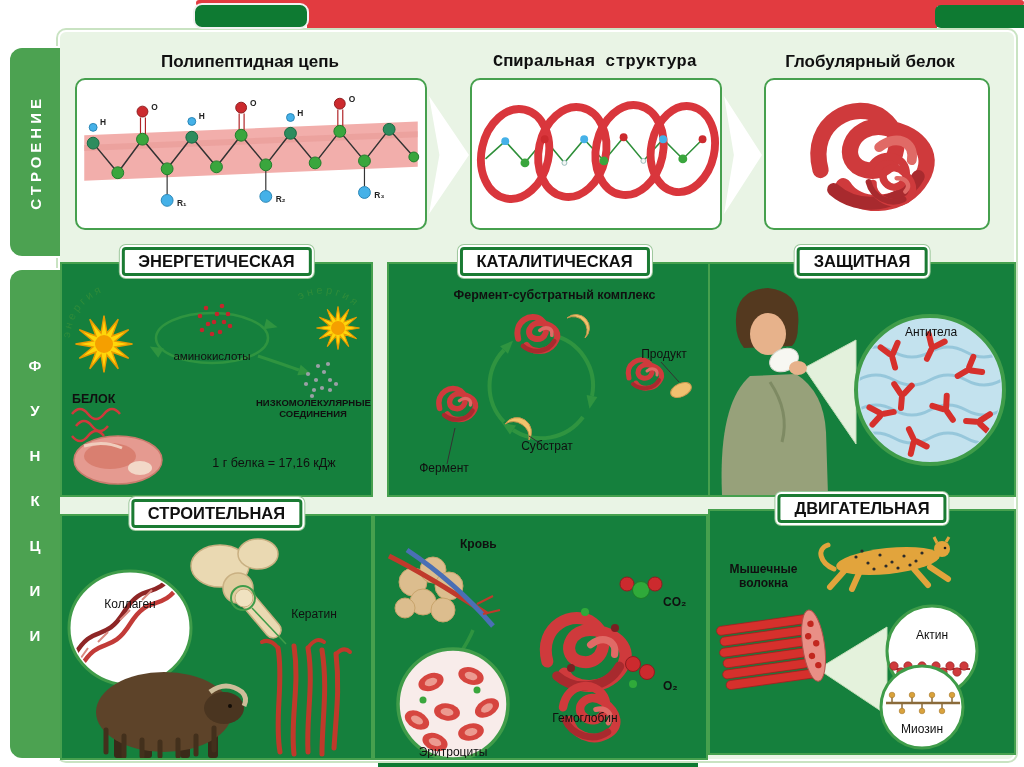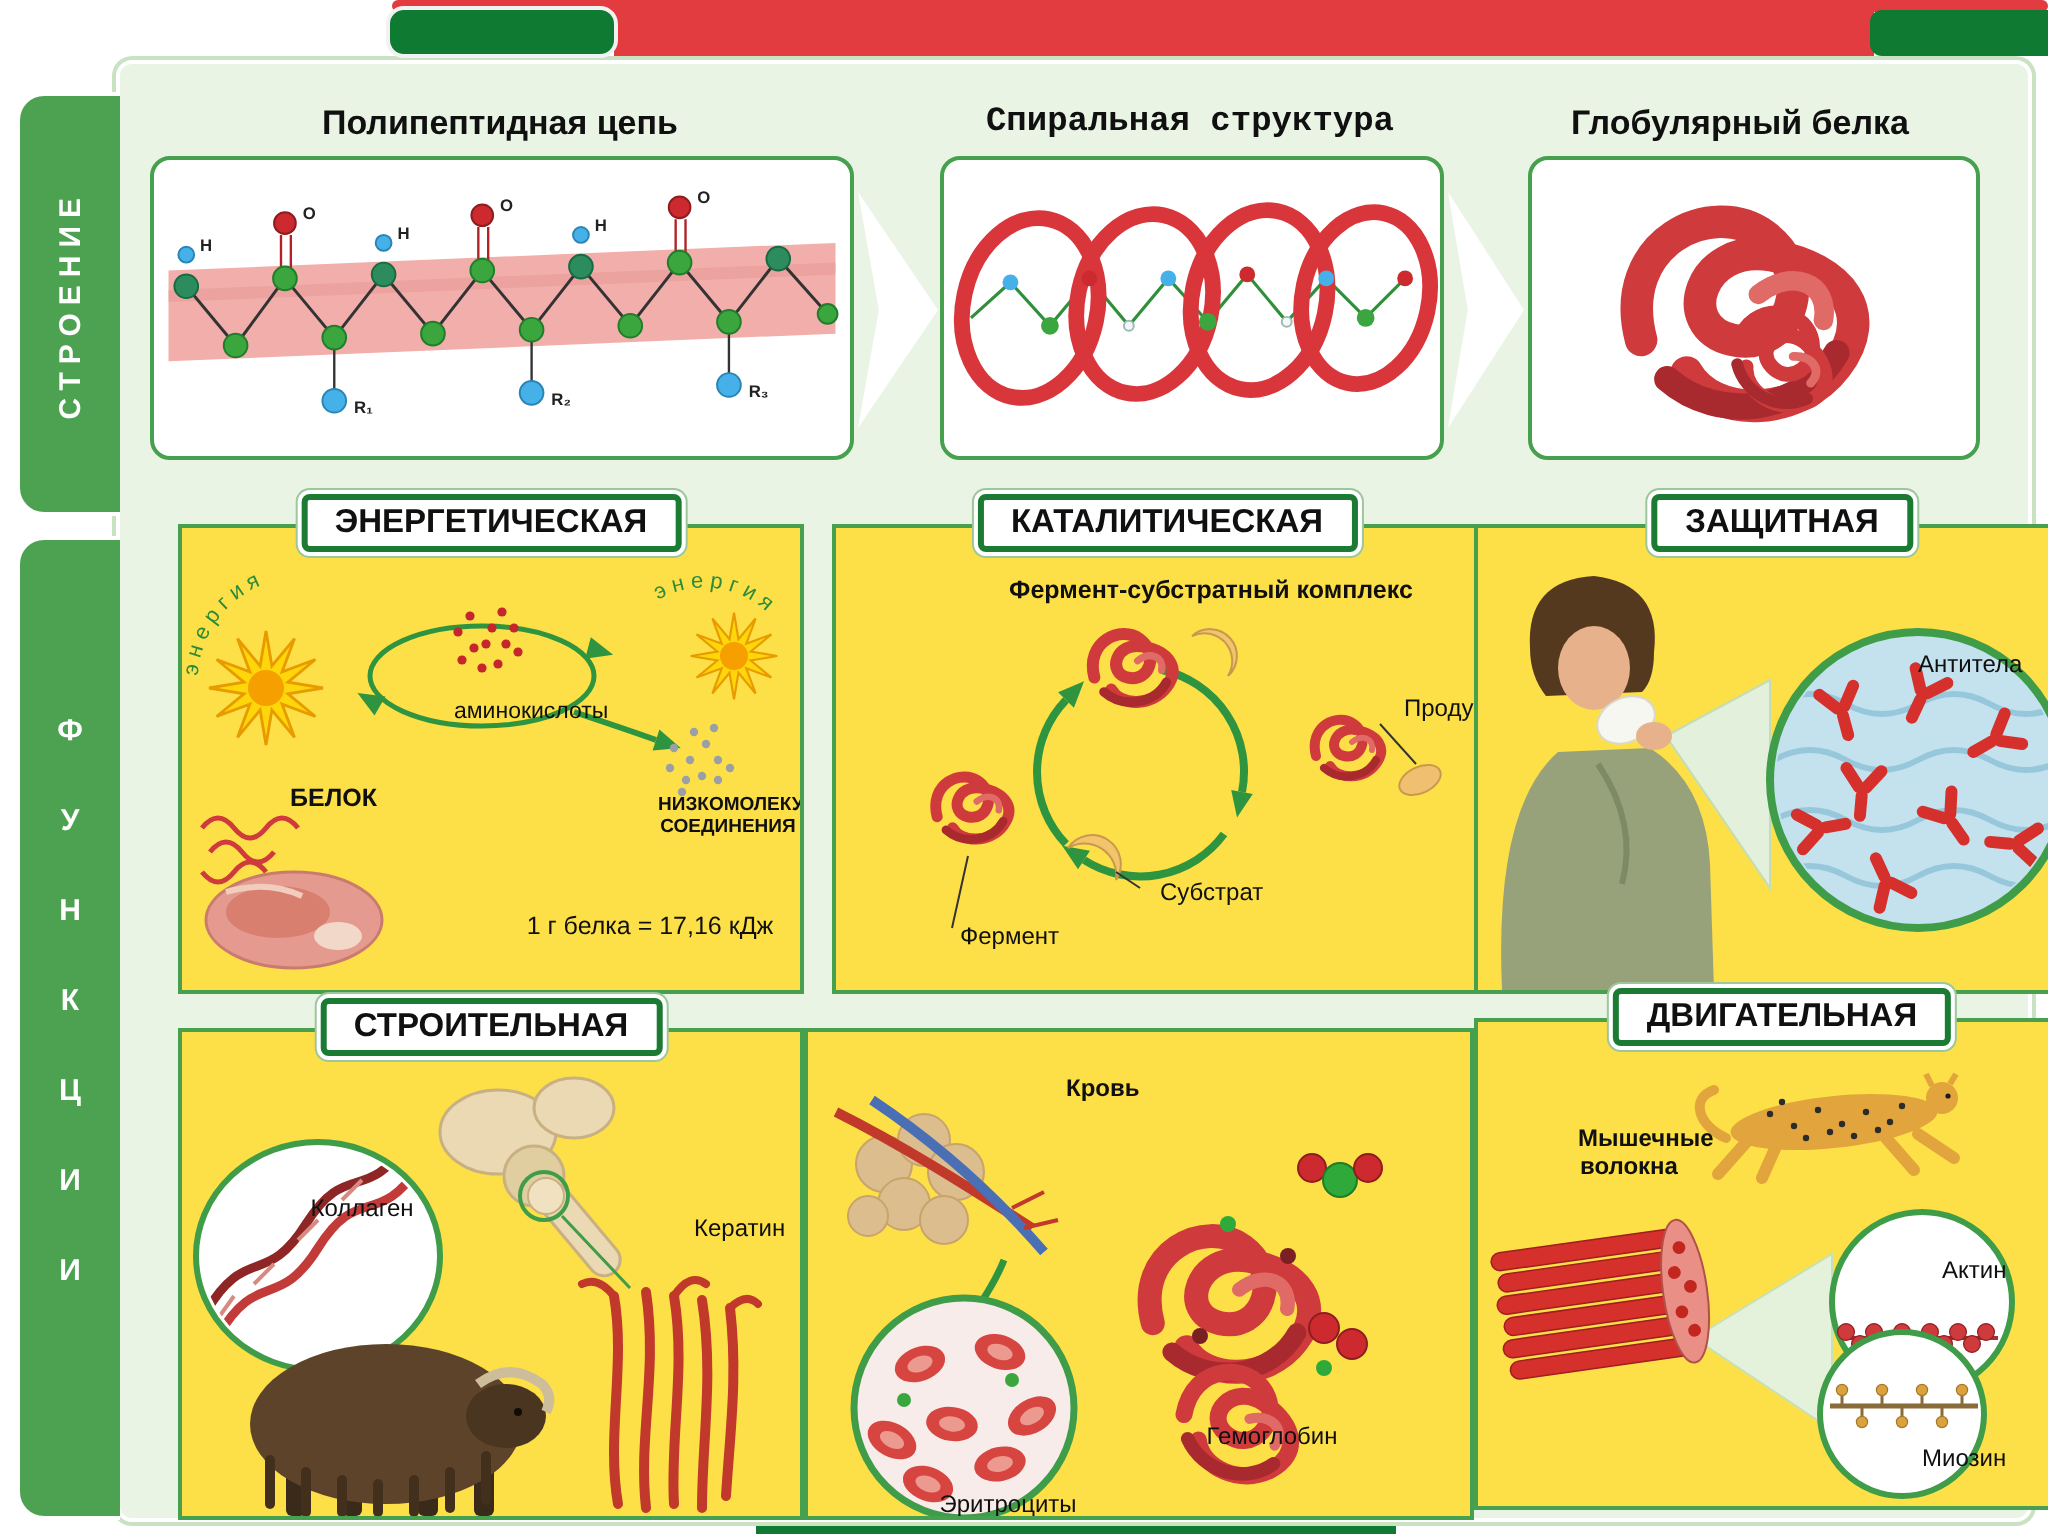--- a/index.html
+++ b/index.html
@@ -24,26 +24,26 @@
   .side-tab-2 { top:268px; height:492px; }
   .vtext-rot { writing-mode:vertical-rl; transform:rotate(180deg); color:#ffffff; font-weight:bold; font-size:15px; letter-spacing:4px; }
   .vtext-up { writing-mode:vertical-lr; text-orientation:upright; color:#ffffff; font-weight:bold; font-size:15px; letter-spacing:28px; }
 
   
   .struct-title { position:absolute; font-weight:bold; font-size:17px; text-align:center; z-index:4; }
   .spanel { position:absolute; background:#ffffff; border:2px solid #46a04e; border-radius:10px; overflow:hidden; z-index:4; }
   .chev { position:absolute; background:#ffffff; clip-path:polygon(0 0,100% 50%,0 100%,26% 50%); z-index:4; }
 
   
-  .cell { position:absolute; background:#fde047; border:2px solid #46a04e; z-index:4;margin-left:29px; }
+  .cell { position:absolute; background:#15803d; border:2px solid #46a04e; z-index:4; }
   .cell-header { position:absolute; top:-17px; left:50%; transform:translateX(-50%); background:#ffffff; border:3px solid #1b7b33; box-shadow:0 0 0 2px #ffffff, 0 0 0 3px #9cc79b; border-radius:4px; padding:2px 14px; font-weight:bold; font-size:16.5px; white-space:nowrap; z-index:7; }
   .cell-body { position:absolute; left:0; top:0; right:0; bottom:0; overflow:hidden; }
   .cell-body > svg { position:absolute; left:0; top:0; }
 
-  .lbl { position:absolute; font-size:12px; line-height:1.15; z-index:6;padding-left:44px; }
+  .lbl { position:absolute; font-size:12px; line-height:1.15; z-index:6; }
   .c { text-align:center; }
   .b { font-weight:bold; }
   .small { font-size:9.5px; }
 </style>
 </head>
 <body>
 
 <div class="page">
 
   <svg width="0" height="0" style="position:absolute" aria-hidden="true">
@@ -77,21 +77,21 @@
 
   <div class="side-tab side-tab-1">
     <span class="vtext-rot">СТРОЕНИЕ</span>
   </div>
   <div class="side-tab side-tab-2">
     <span class="vtext-up">ФУНКЦИИ</span>
   </div>
 
   <div class="struct-title" style="left:90px;top:52px;width:320px;">Полипептидная цепь</div>
   <div class="struct-title" style="left:445px;top:52px;width:300px;font-family:Liberation Mono, monospace;">Спиральная структура</div>
-  <div class="struct-title" style="left:740px;top:52px;width:260px;">Глобулярный белка</div>
+  <div class="struct-title" style="left:740px;top:52px;width:260px;">Глобулярный белок</div>
 
   <div class="spanel" style="left:75px;top:78px;width:352px;height:152px;">
     <svg width="100%" height="100%" viewBox="0 0 350 150">
       <polygon points="6,56 344,42 344,88 6,102" fill="#f2aeab"></polygon>
       <polygon points="6,66 344,52 344,58 6,72" fill="#e89a96" opacity="0.6"></polygon>
       <polyline points="15,64 40,94 65,60 90,90 115,58 140,88 165,56 190,86 215,54 240,84 265,52 290,82 315,50 340,78" fill="none" stroke="#333333" stroke-width="1.5"></polyline>
       <path d="M 63,58 L 63,38 M 68,58 L 68,38" stroke="#b02226" stroke-width="1.2"></path>
       <path d="M 163,54 L 163,34 M 168,54 L 168,34" stroke="#b02226" stroke-width="1.2"></path>
       <path d="M 263,50 L 263,30 M 268,50 L 268,30" stroke="#b02226" stroke-width="1.2"></path>
       <path d="M 90,90 L 90,116 M 190,86 L 190,112 M 290,82 L 290,108" stroke="#333333" stroke-width="1.2"></path>

